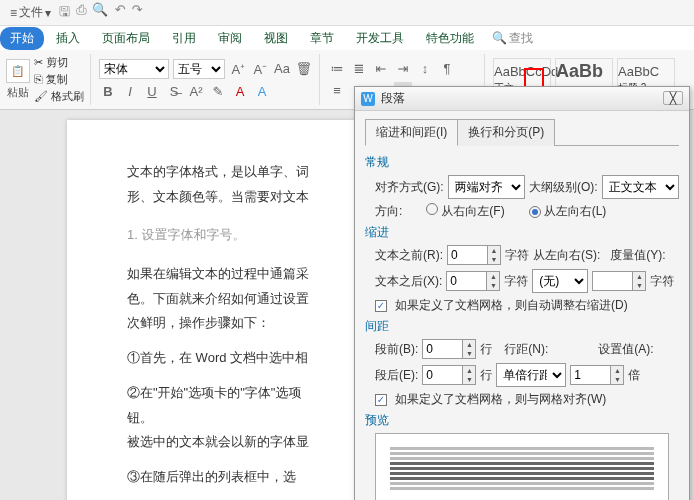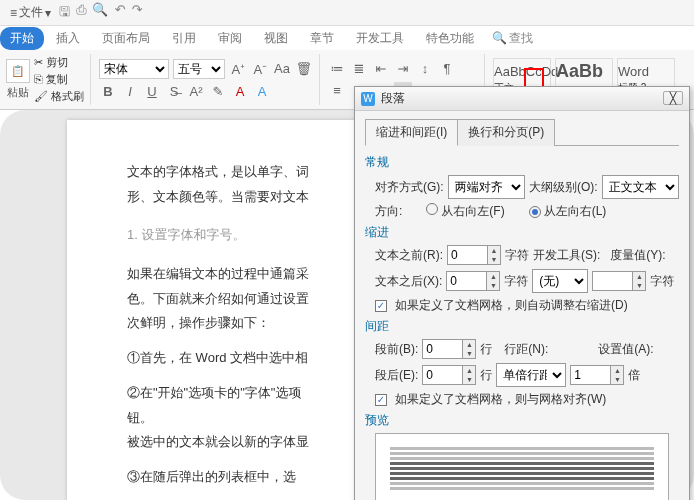--- a/index.html
+++ b/index.html
@@ -2,34 +2,34 @@
 <html><head>
 <meta charset="utf-8">
 <style>
 * { margin:0; padding:0; box-sizing:border-box; font-family:"Microsoft YaHei","SimSun",sans-serif; }
 body { background:#fff; width:694px; height:500px; overflow:hidden; font-size:12px; color:#333; position:relative; }
 .top-bar { height:26px; background:#f5f5f5; border-bottom:1px solid #ddd; display:flex; align-items:center; padding:0 6px; gap:4px; }
 .top-bar .menu { display:flex; align-items:center; gap:2px; color:#555; font-size:12px; padding:2px 4px; }
 .top-bar .icons { display:flex; gap:6px; color:#888; }
 .top-bar .icons span { font-size:13px; }
 .ribbon-tabs { height:24px; background:#fff; display:flex; align-items:center; padding:0 0; gap:2px; }
-.ribbon-tabs .tab { padding:3px 10px; font-size:12px; color:#737373; cursor:pointer; }
+.ribbon-tabs .tab { padding:3px 10px; font-size:12px; color:#14532d; cursor:pointer; }
 .ribbon-tabs .tab.active { background:#2e7dd7; color:#fff; border-radius:10px; }
 .ribbon-tabs .search { margin-left:6px; color:#888; font-size:12px; display:flex; align-items:center; gap:2px; }
 .toolbar { height:60px; background:#f7f7f7; border-bottom:1px solid #ccc; display:flex; padding:4px 6px; gap:8px; }
 .tb-group { display:flex; flex-direction:column; gap:4px; border-right:1px solid #ddd; padding-right:6px; justify-content:center;}
 .tb-row { display:flex; gap:4px; align-items:center; }
 .tb-ico { width:18px; height:18px; display:flex; align-items:center; justify-content:center; color:#666; font-size:13px; }
 .paste { display:flex; flex-direction:column; align-items:center; gap:2px; font-size:11px; color:#555; }
 .paste .icon { width:24px; height:24px; background:#fff; border:1px solid #ccc; display:flex; align-items:center; justify-content:center; }
 select.ribbon { font-size:12px; height:20px; border:1px solid #ccc; background:#fff; }
 .style-box { width:58px; height:44px; border:1px solid #ddd; display:flex; flex-direction:column; align-items:flex-start; justify-content:center; font-size:10px; gap:2px;}
 .style-box .prev { font-size:13px; color:#555;}
 .style-box.big .prev { font-size:18px; font-weight:bold;}
-.doc-area { position:absolute; top:110px; left:0; right:0; bottom:0; background:#e8e8e8; display:flex; justify-content:center; padding-top:10px;border-radius:25px;}
+.doc-area { position:absolute; top:110px; left:0; right:0; bottom:0; background:#e8e8e8; display:flex; justify-content:center; padding-top:10px;}
 .page { width:560px; background:#fff; box-shadow:0 0 4px rgba(0,0,0,.2); padding:40px 60px; font-size:13px; line-height:1.9; color:#333; min-height:600px;}
 .page .grey { color:#999; }
 .red-box { position:absolute; border:2px solid red; width:20px; height:24px; top:68px; left:524px; z-index:5;}
 .dialog { position:absolute; top:86px; left:354px; width:336px; background:#f4f4f4; border:1px solid #999; box-shadow:2px 2px 6px rgba(0,0,0,.25); z-index:10; font-size:12px;}
 .dlg-title { height:24px; background:linear-gradient(#fafafa,#e4e4e4); border-bottom:1px solid #ccc; display:flex; align-items:center; padding:0 6px; gap:6px; font-size:12px;}
 .dlg-title .logo { width:14px; height:14px; background:#3a9be8; color:#fff; font-size:10px; display:flex; align-items:center; justify-content:center; border-radius:2px;}
 .dlg-close { position:absolute; right:6px; top:4px; width:20px; height:14px; border:1px solid #aaa; border-radius:2px; display:flex; align-items:center; justify-content:center; font-size:11px;}
 .dlg-body { padding:8px 10px 10px; }
 .dlg-tabs { display:flex; border-bottom:1px solid #aaa; margin-bottom:8px;text-align:center;}
 .dlg-tab { padding:4px 10px; border:1px solid #aaa; border-bottom:none; background:#eee; font-size:12px; margin-right:-1px; margin-bottom:-1px;}
@@ -143,21 +143,21 @@
     <div class="tb-row">
       <div class="style-box">
           <span class="prev">AaBbCcDd</span>
           <span>正文</span>
         </div>
       <div class="style-box big">
           <span class="prev">AaBb</span>
           <span>标题 1</span>
         </div>
       <div class="style-box">
-          <span class="prev">Word</span>
+          <span class="prev">AaBbC</span>
           <span>标题 2</span>
         </div>
     </div>
   </div>
 </div>
 
 <div class="red-box"></div>
 
 <div class="doc-area">
   <div class="page">
@@ -206,21 +206,21 @@
     <div class="form-row">
       <label>文本之前(R):</label>
       <div class="spin">
           <input value="0" style="">
           <div class="arrows">
             <div>▲</div>
             <div>▼</div>
           </div>
         </div>
       <span>字符</span>
-      <label>开发工具(S):</label>
+      <label>从左向右(S):</label>
       <label style="margin-left:6px">度量值(Y):</label>
     </div>
     <div class="form-row">
       <label>文本之后(X):</label>
       <div class="spin">
           <input value="0" style="">
           <div class="arrows">
             <div>▲</div>
             <div>▼</div>
           </div>

